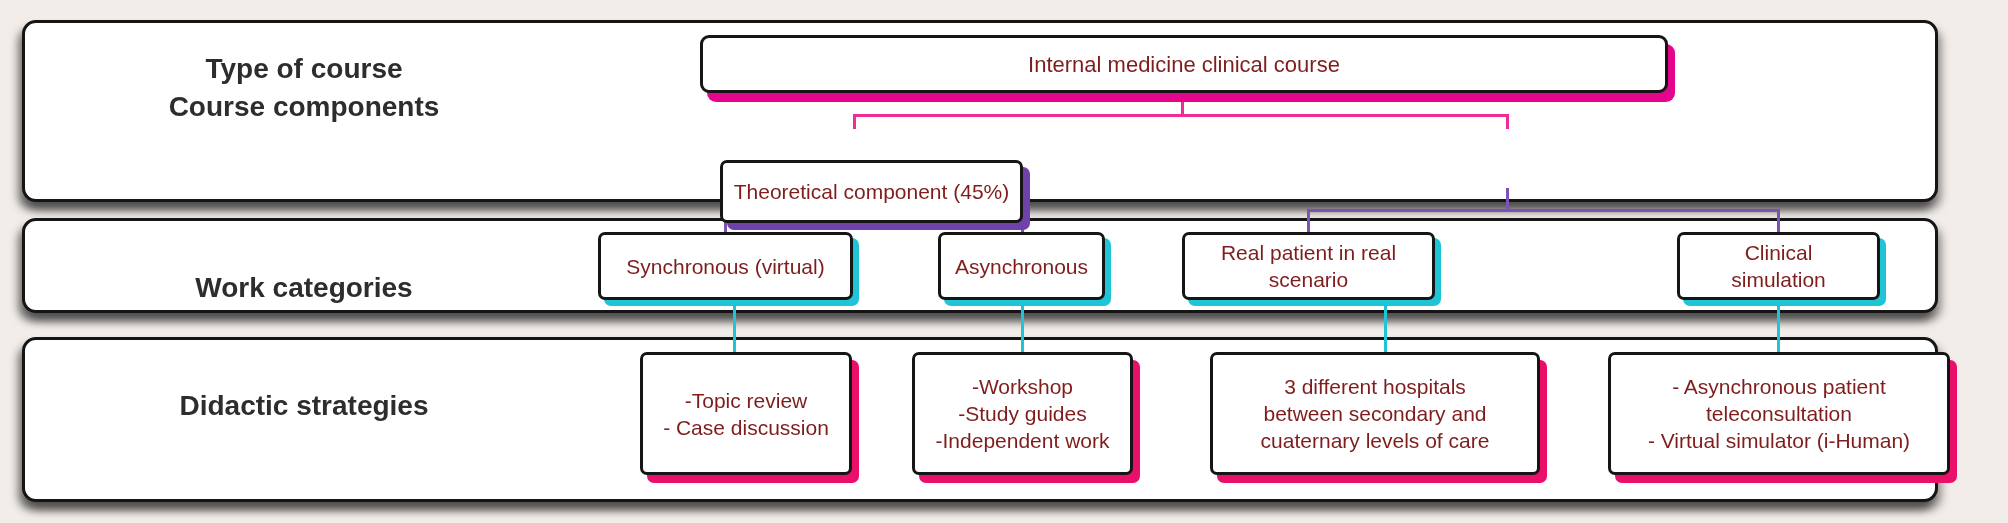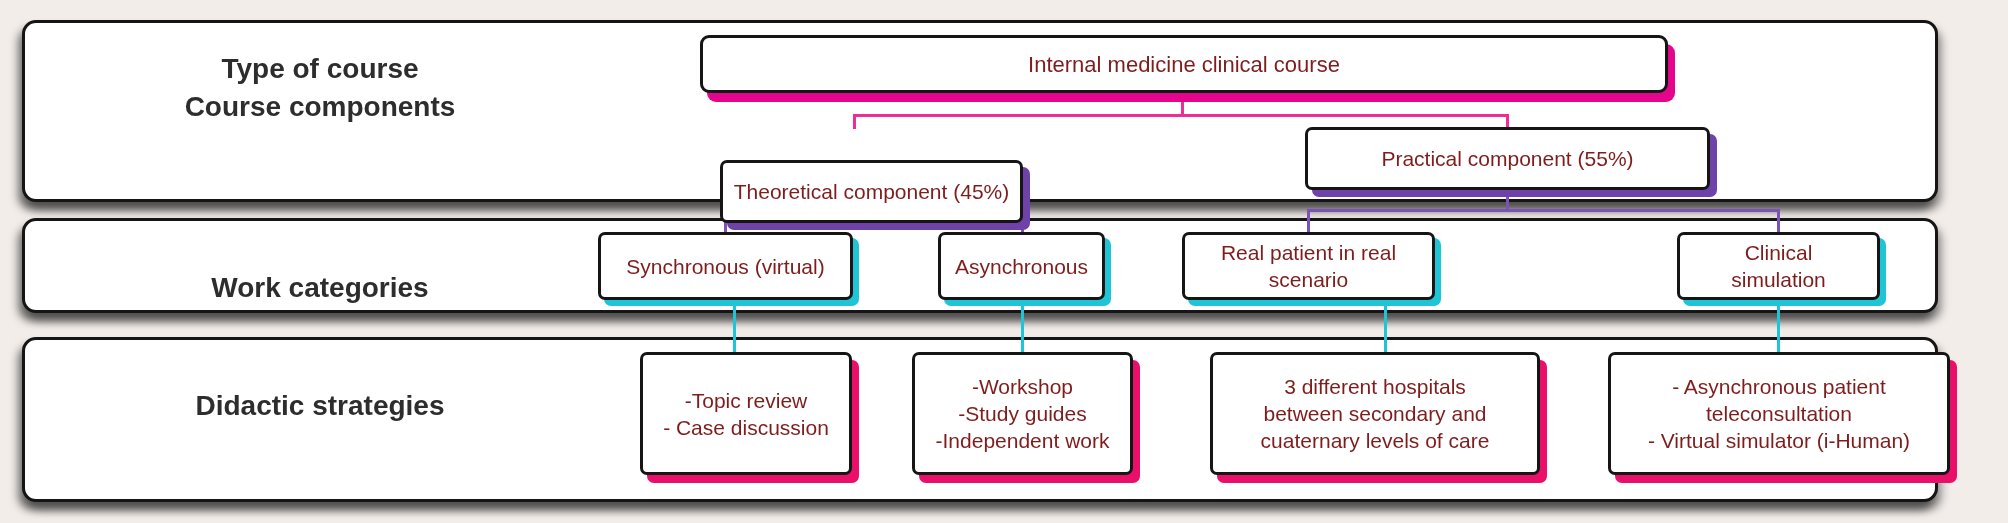--- a/index.html
+++ b/index.html
@@ -20,21 +20,21 @@
     border-radius:14px;
     box-shadow:-4px 8px 8px rgba(0,0,0,0.50), 4px 8px 8px rgba(0,0,0,0.35);
     z-index:1;
   }
   #band-1{top:20px;height:182px;}
   #band-2{top:218px;height:95px;}
   #band-3{top:337px;height:165px;}
 
   
   .row-label{
-    position:absolute;left:60px;width:520px;
+    position:absolute;left:44px;width:520px;
     text-align:center;
     font-weight:bold;font-size:28px;line-height:38px;
     color:#2d2d2d;
     white-space:pre-line;
     z-index:3;
   }
   #label-1{top:50px;}
   #label-2{top:250px;margin-top:19px;}
   #label-3{top:387px;}
 
@@ -132,21 +132,20 @@
   <div class="ln v purple" id="ln-q-real"></div>
   <div class="ln v purple" id="ln-q-clin"></div>
 
   <div class="ln v cyan" id="ln-c-1"></div>
   <div class="ln v cyan" id="ln-c-2"></div>
   <div class="ln v cyan" id="ln-c-3"></div>
   <div class="ln v cyan" id="ln-c-4"></div>
 
   <div class="node" id="node-root">Internal medicine clinical course</div>
   <div class="node" id="node-theoretical">Theoretical component (45%)</div>
-  <div class="node" id="node-practical">Practical component (55%)</div>
 
   <div class="node wc" id="node-asynchronous">Asynchronous</div>
   <div class="node wc" id="node-synchronous">Synchronous (virtual)</div>
   <div class="node wc" id="node-real-patient">Real patient in real
 scenario</div>
   <div class="node ds" id="node-topic-review">-Topic review
 - Case discussion</div>
 
   <div class="node wc" id="node-clinical-simulation">Clinical
 simulation</div>

